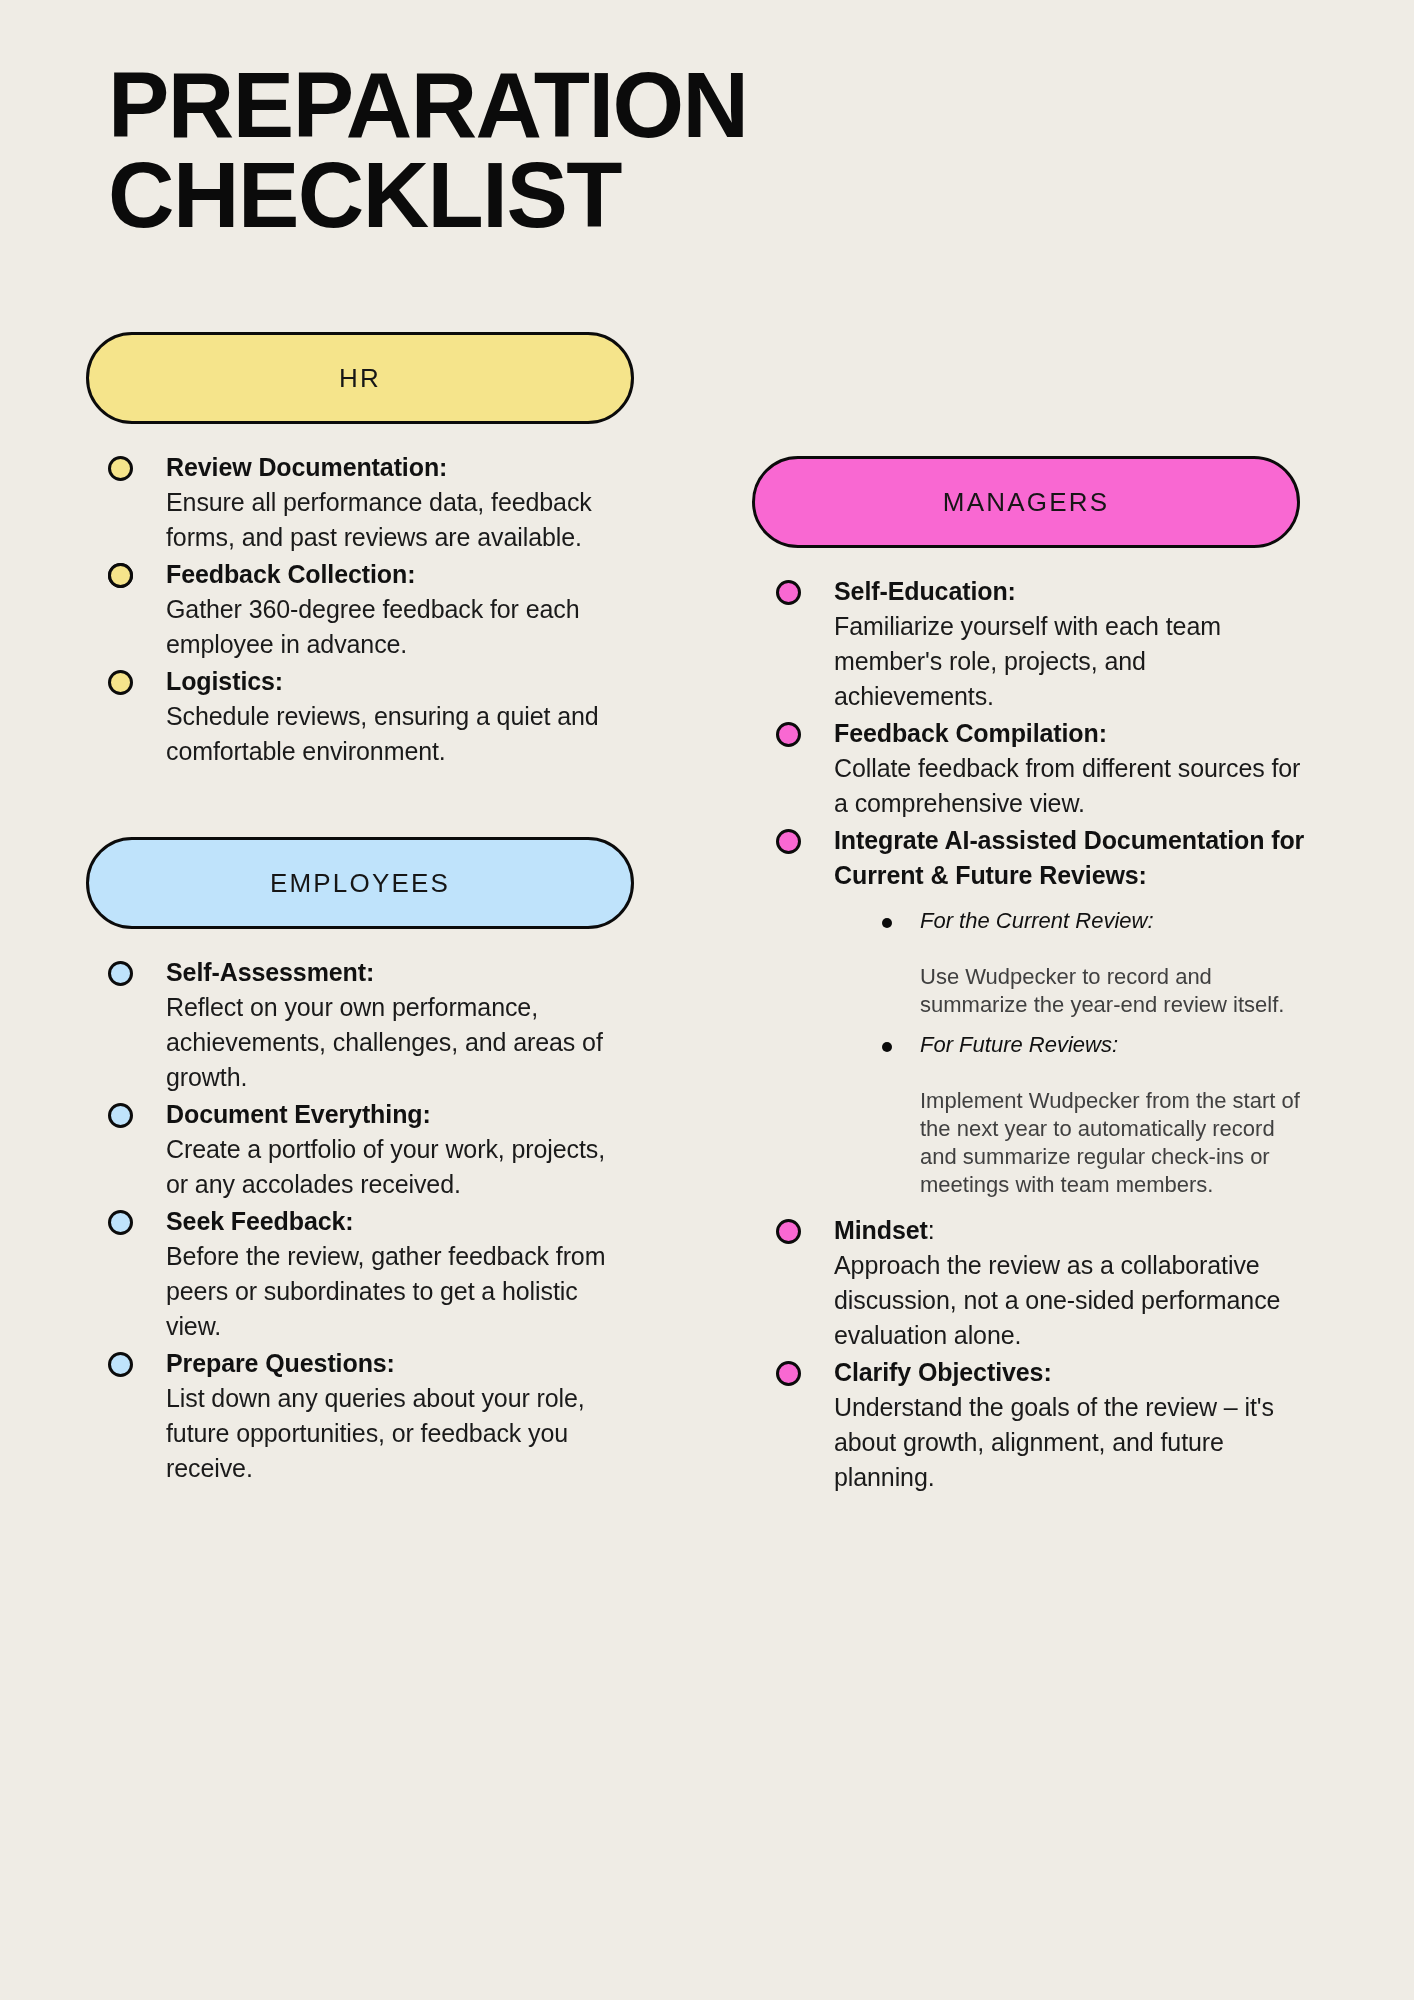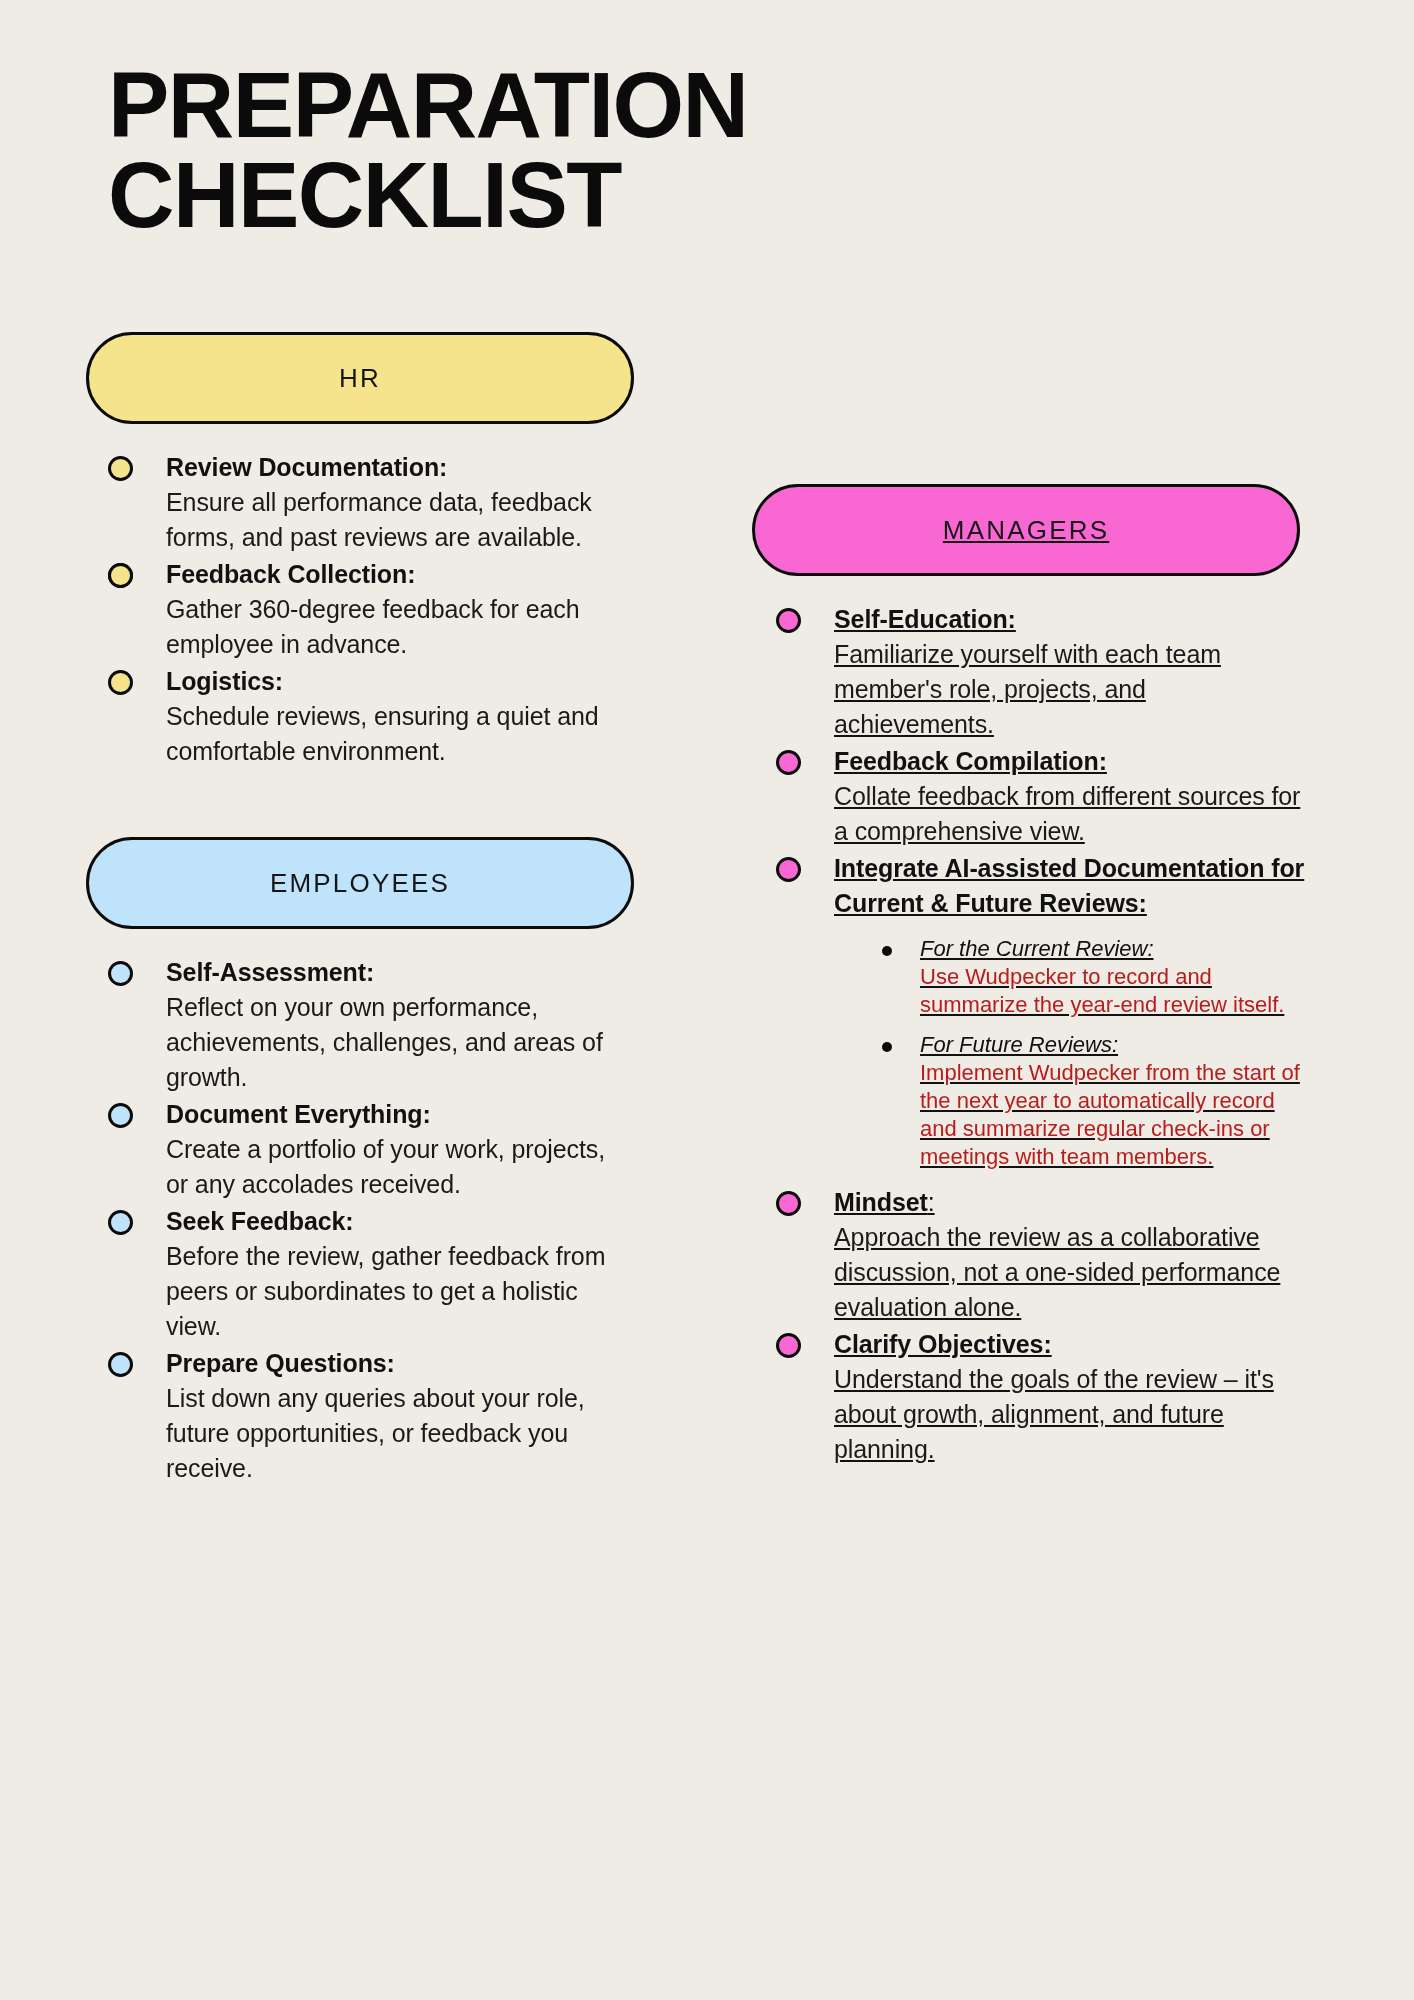--- a/index.html
+++ b/index.html
@@ -46,23 +46,22 @@
     position: absolute;
     box-sizing: border-box;
   }
   .col-left {
     left: 86px;
     top: 332px;
     width: 540px;
   }
   .col-right {
     left: 752px;
-    top: 484px;
+    top: 456px;
     width: 560px;
-    text-decoration: underline;
   }
 
   
   .badge {
     box-sizing: border-box;
     width: 548px;
     height: 92px;
     border: 3px solid #0B0B0B;
     border-radius: 46px;
     display: flex;
@@ -149,21 +148,22 @@
   }
   .sub-head {
     font-style: italic;
     font-size: 22px;
     line-height: 1.27;
     color: #111111;
   }
   .sub-body {
     font-size: 22px;
     line-height: 1.27;
-    color: #b91c1c;
+    color: #404040;
+    margin-top: 28px;
   }
 </style>
 </head>
 <body>
 
 <div class="poster">
 
   <div class="title-block">
     <span class="title-line">PREPARATION</span>
     <span class="title-line">CHECKLIST</span>

